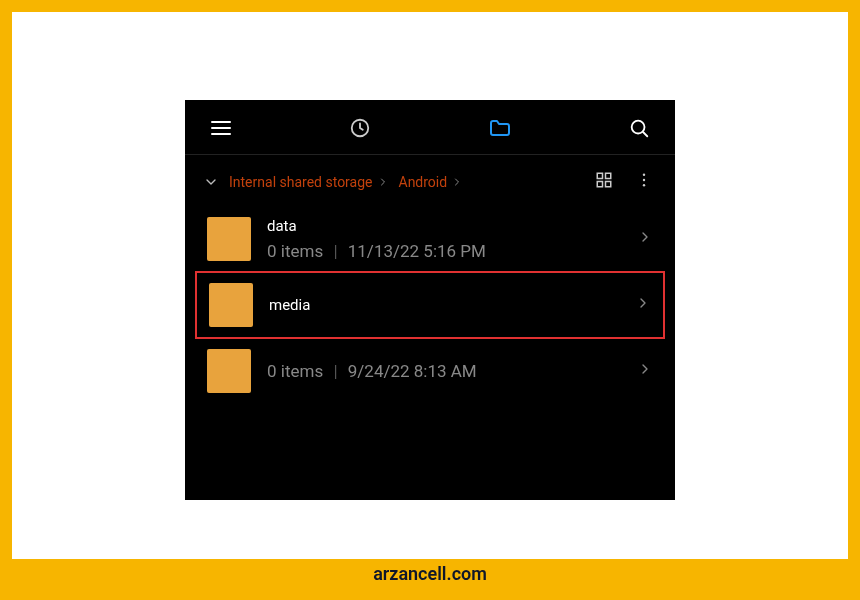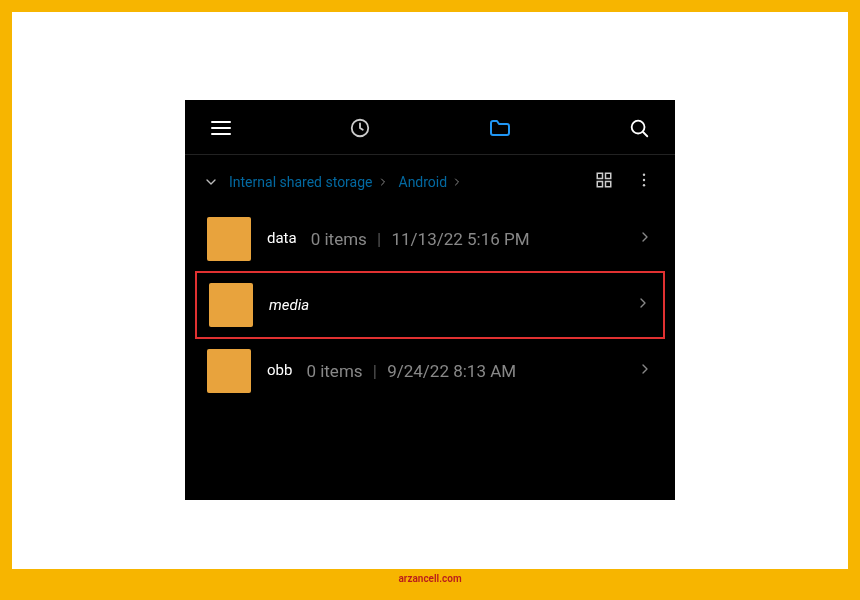--- a/index.html
+++ b/index.html
@@ -47,21 +47,21 @@
     .breadcrumb-row {
       display: flex;
       align-items: center;
       justify-content: space-between;
       padding: 16px 22px 14px 18px;
     }
     .bc-left {
       display: flex;
       align-items: center;
       gap: 10px;
-      color: #0369a1;
+      color: #c2410c;
       font-size: 14px;
     }
     .bc-left .crumb {
       display: inline-flex;
       align-items: center;
       gap: 4px;
     }
     .bc-right {
       display: flex;
       align-items: center;
@@ -73,34 +73,33 @@
     }
     .folder-row {
       display: flex;
       align-items: center;
       padding: 10px 12px;
       gap: 16px;
       position: relative;
     }
     .folder-row.highlighted {
       border: 2px solid #e03131;
-      font-style: italic;
     }
     .folder-icon {
       width: 44px;
       height: 44px;
       background: #e8a33d;
       border-radius: 2px;
       flex-shrink: 0;
     }
     .folder-text {
       flex: 1;
       display: flex;
-      gap: 14px;
-      text-align: right;
+      flex-direction: column;
+      gap: 6px;
     }
     .folder-name {
       color: #fff;
       font-size: 15px;
       font-weight: 400;
     }
     .folder-meta {
       color: #888;
       font-size: 17px;
     }
@@ -111,24 +110,24 @@
     .chevron {
       flex-shrink: 0;
     }
     .watermark {
       position: absolute;
       bottom: 0;
       left: 0;
       right: 0;
       background: #f7b500;
       text-align: center;
-      font-size: 10px;
+      font-size: 18px;
       font-weight: 600;
       padding: 4px 0;
-      color: #b91c1c;
+      color: #0f172a;
     }
   </style>
 </head>
 <body>
 
 <div class="outer-frame">
   <div class="phone-screen">
 
     <div class="top-bar">
       <div>
@@ -218,21 +217,20 @@
     </div>
     <div class="chevron">
       <svg width="16" height="16" viewBox="0 0 24 24" fill="none" stroke="#888" stroke-width="2" stroke-linecap="round" stroke-linejoin="round">
               <polyline points="9 18 15 12 9 6"></polyline>
             </svg>
     </div>
         </div>
         <div class="folder-row">
     <div class="folder-icon"></div>
     <div class="folder-text">
-      <div class="folder-name">obb</div>
       <div class="folder-meta">
         <span>0 items</span>
         <span class="divider">|</span>
         <span>9/24/22 8:13 AM</span>
       </div>
     </div>
     <div class="chevron">
       <svg width="16" height="16" viewBox="0 0 24 24" fill="none" stroke="#888" stroke-width="2" stroke-linecap="round" stroke-linejoin="round">
               <polyline points="9 18 15 12 9 6"></polyline>
             </svg>

